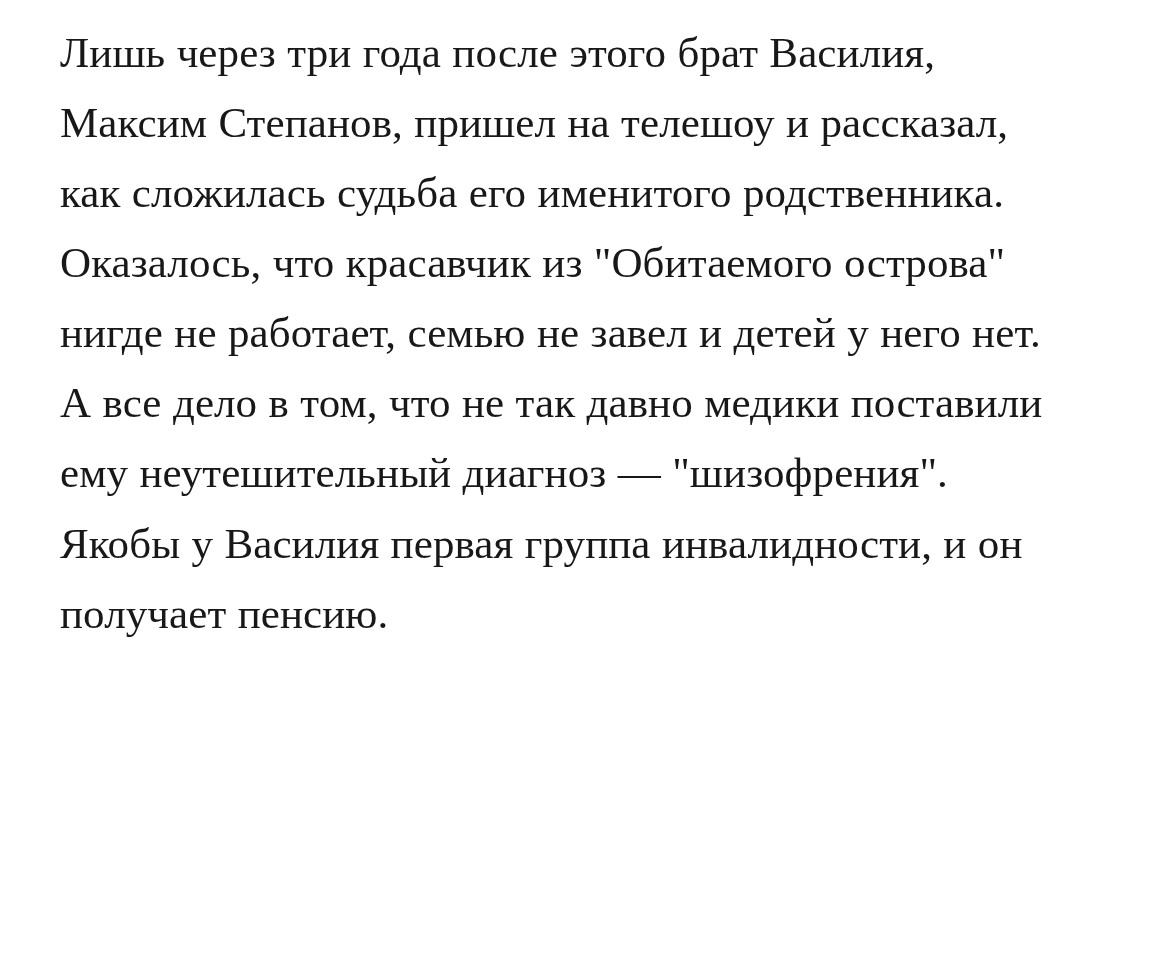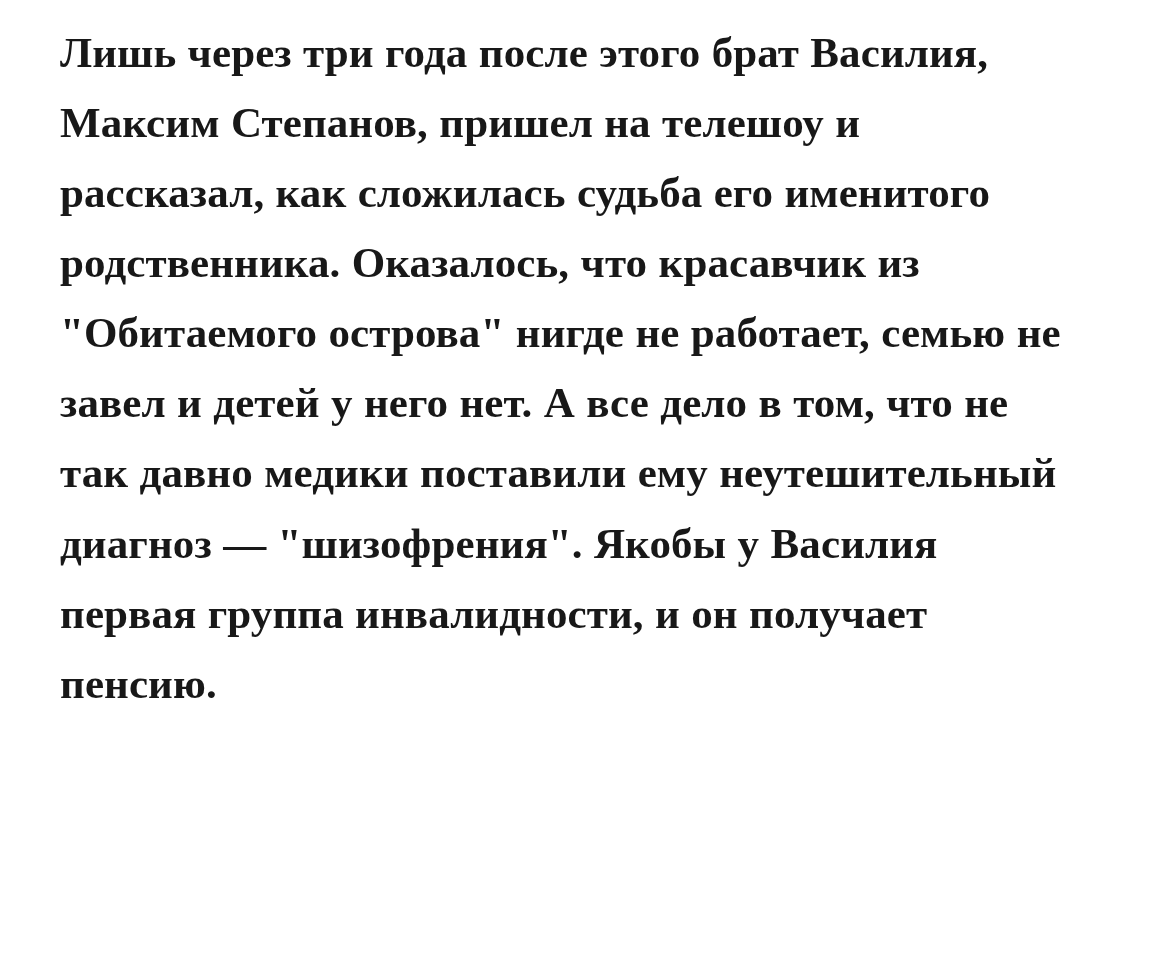--- a/index.html
+++ b/index.html
@@ -13,21 +13,20 @@
     overflow: hidden;
     font-family: "Liberation Serif", "DejaVu Serif", serif;
     color: #1a1a1a;
   }
   .page {
     box-sizing: border-box;
     width: 1144px;
     height: 975px;
     padding: 18px 70px 8px 60px;
     background: #ffffff;
-    font-weight: bold;
   }
   .article-body {
     font-family: "Liberation Serif", "DejaVu Serif", serif;
     font-size: 43px;
     line-height: 1.63;
     letter-spacing: 0.1px;
     color: #181818;
     text-align: left;
     word-spacing: 0.5px;
   }

